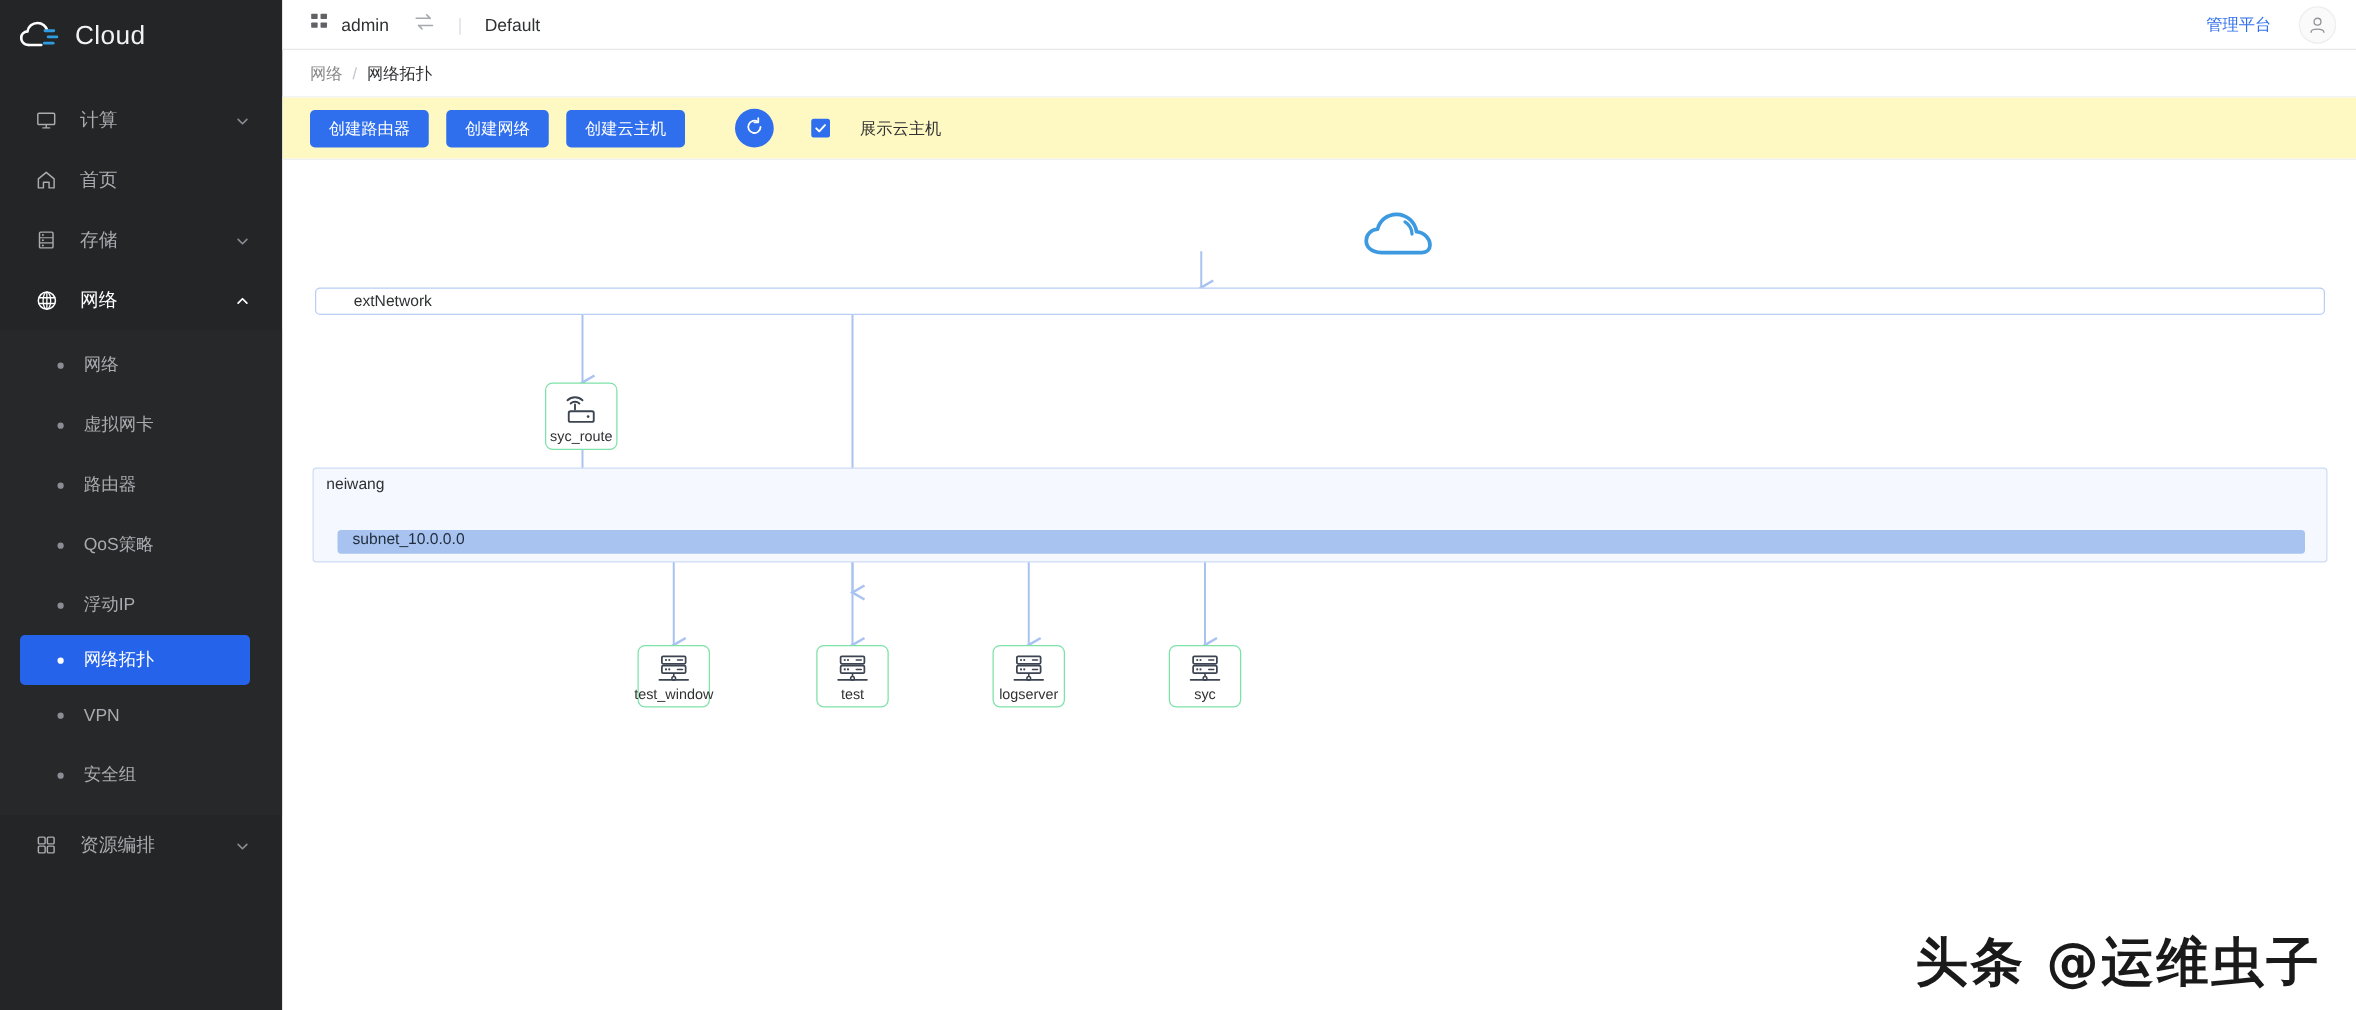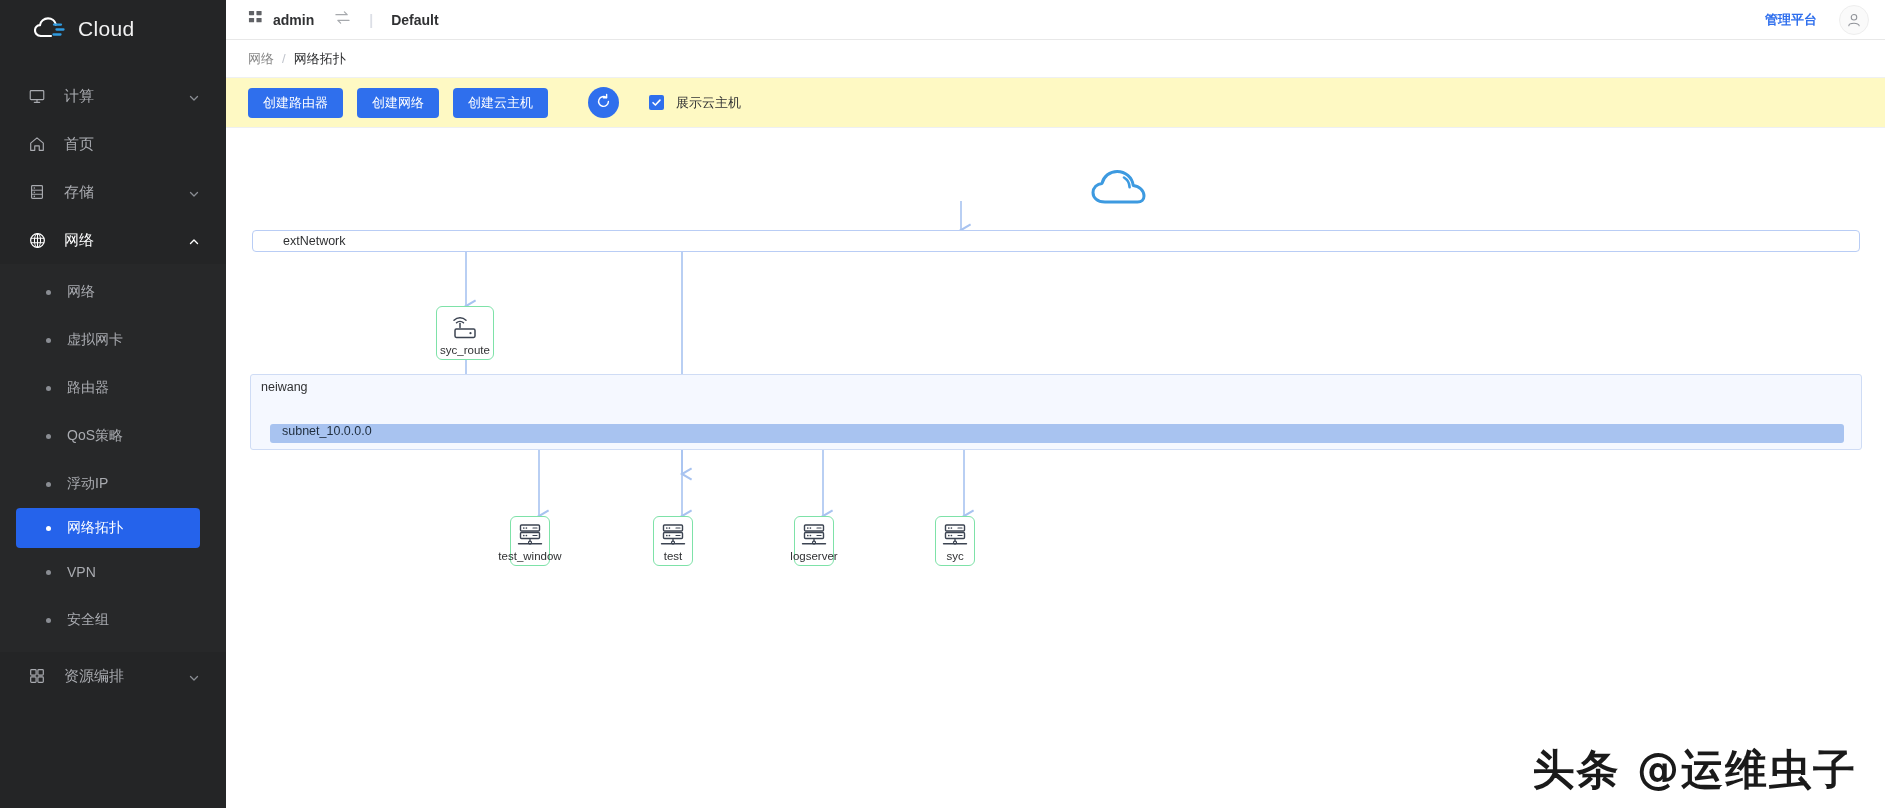--- a/index.html
+++ b/index.html
@@ -15,21 +15,21 @@
 
   
   .sidebar {
     width: 226px; min-width: 226px; height: 808px;
     background: #242526;
     display: flex; flex-direction: column;
     overflow: hidden;
   }
   .brand {
     height: 58px; display: flex; align-items: center;
-    padding-left: 34px; gap: 10px;
+    padding-left: 16px; gap: 10px;
   }
   .brand-logo { width: 34px; height: 26px; position: relative; display:block; }
   .brand-name {
     color: #f2f2f2; font-size: 21px; letter-spacing: .3px;
   }
   .nav { flex: 1; padding-top: 14px; }
   .nav-item {
     height: 48px; display: flex; align-items: center;
     padding-left: 26px; color: #a9abb0; font-size: 15px;
     position: relative; cursor: pointer;
@@ -60,21 +60,21 @@
     margin: 0 26px 0 16px; border-radius: 4px;
     padding-left: 30px; height: 40px;
   }
   .sub-item.active .dot { background: #ffffff; }
 
   
   .main { flex: 1; height: 808px; display: flex; flex-direction: column; background: #fff; }
   .topbar {
     height: 40px; border-bottom: 1px solid #e8e8e8;
     display: flex; align-items: center; padding: 0 16px 0 22px;
-    background: #fff; flex: 0 0 40px; font-weight: bold;
+    background: #fff; flex: 0 0 40px;
   }
   .tb-left { display: flex; align-items: center; gap: 10px; }
   .tb-proj { font-size: 14px; color: #303133; }
   .tb-sep { color: #dcdfe6; font-size: 14px; margin: 0 8px; }
   .tb-default { font-size: 14px; color: #303133; }
   .tb-right { margin-left: auto; display: flex; align-items: center; gap: 22px; }
   .tb-link { color: #2f6fed; font-size: 13px; cursor: pointer; }
   .avatar {
     width: 30px; height: 30px; border-radius: 50%;
     background: #fafafa; border: 1px solid #eee;
@@ -99,21 +99,21 @@
     border-radius: 4px; height: 30px; padding: 0 15px;
     font-size: 13px; cursor: pointer;
     font-family: "Liberation Sans", sans-serif;
   }
   .btn-refresh {
     width: 31px; height: 31px; border-radius: 50%;
     background: #2f6fed; border: none; cursor: pointer;
     display: flex; align-items: center; justify-content: center;
     margin-left: 26px;
   }
-  .chk-wrap { display: flex; align-items: center; gap: 12px; margin-left: 16px; cursor: pointer; }
+  .chk-wrap { display: flex; align-items: center; gap: 24px; margin-left: 16px; cursor: pointer; }
   .chk {
     width: 15px; height: 15px; border-radius: 2px;
     background: #2f6fed; display: flex;
     align-items: center; justify-content: center;
   }
   .chk-label { font-size: 13px; color: #303133; }
 
   
   .canvas {
     flex: 1; position: relative; background: #ffffff;
@@ -134,21 +134,21 @@
   .net-group-label {
     position: absolute; left: 10px; top: 5px;
     font-size: 12.5px; color: #303133;
   }
   .subnet-bar {
     position: absolute; height: 19px; border-radius: 3px;
     background: #a8c3f0; display: flex; align-items: flex-start;
     padding-left: 12px; font-size: 12.5px; color: #1f2d3d;
   }
   .node {
-    position: absolute; width: 40px; height: 50px;
+    position: absolute; width: 58px; height: 50px;
     border: 1.6px solid #7ee2a8; border-radius: 6px;
     background: #ffffff;
     display: flex; flex-direction: column;
     align-items: center; justify-content: flex-start;
     padding-top: 5px;
   }
   .node-label {
     position: absolute; bottom: 3px; left: 50%;
     transform: translateX(-50%);
     font-size: 11.5px; color: #303133; white-space: nowrap;

